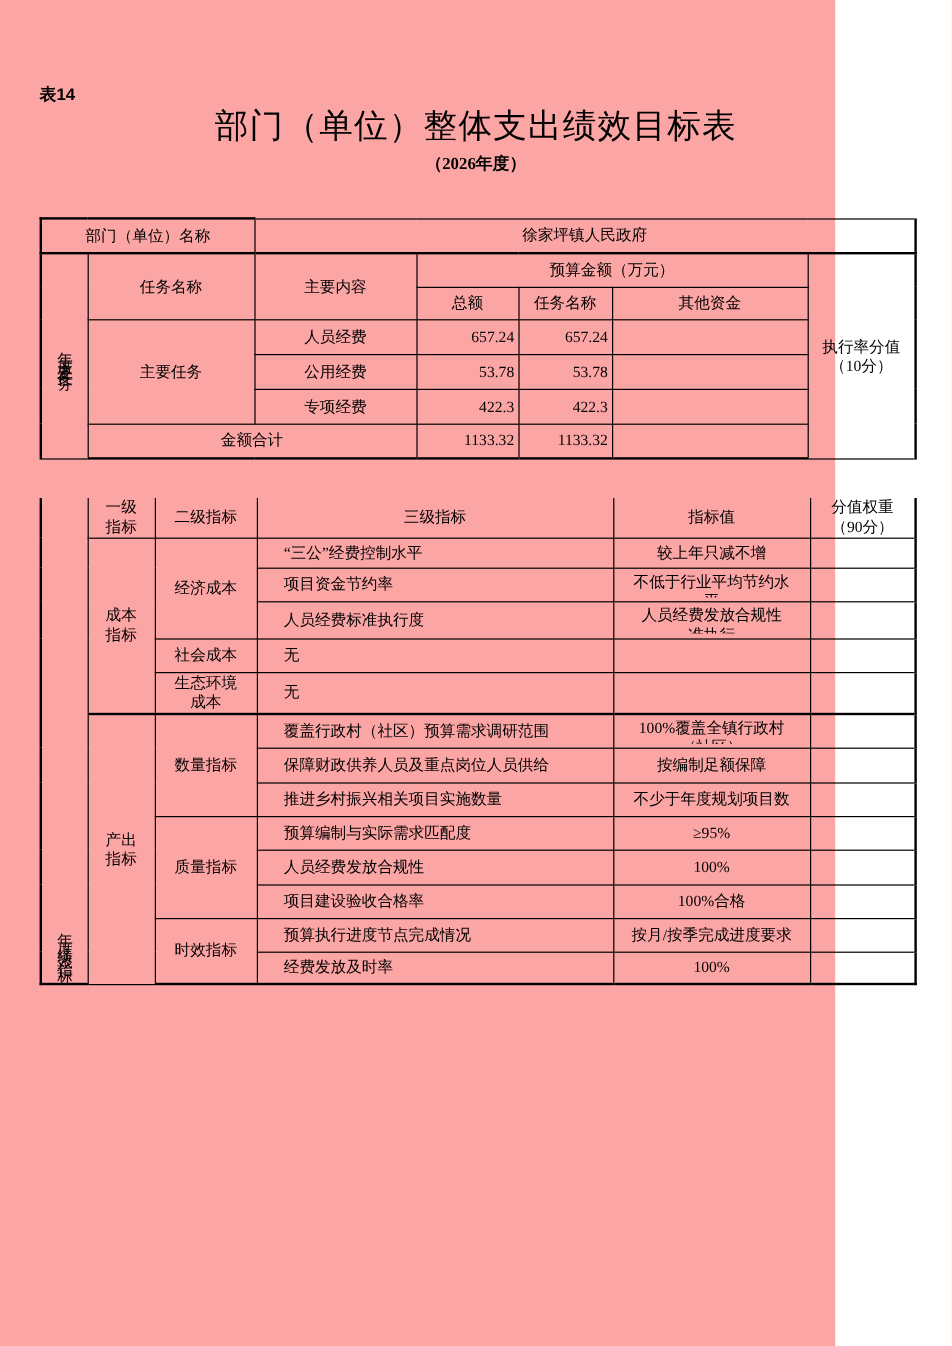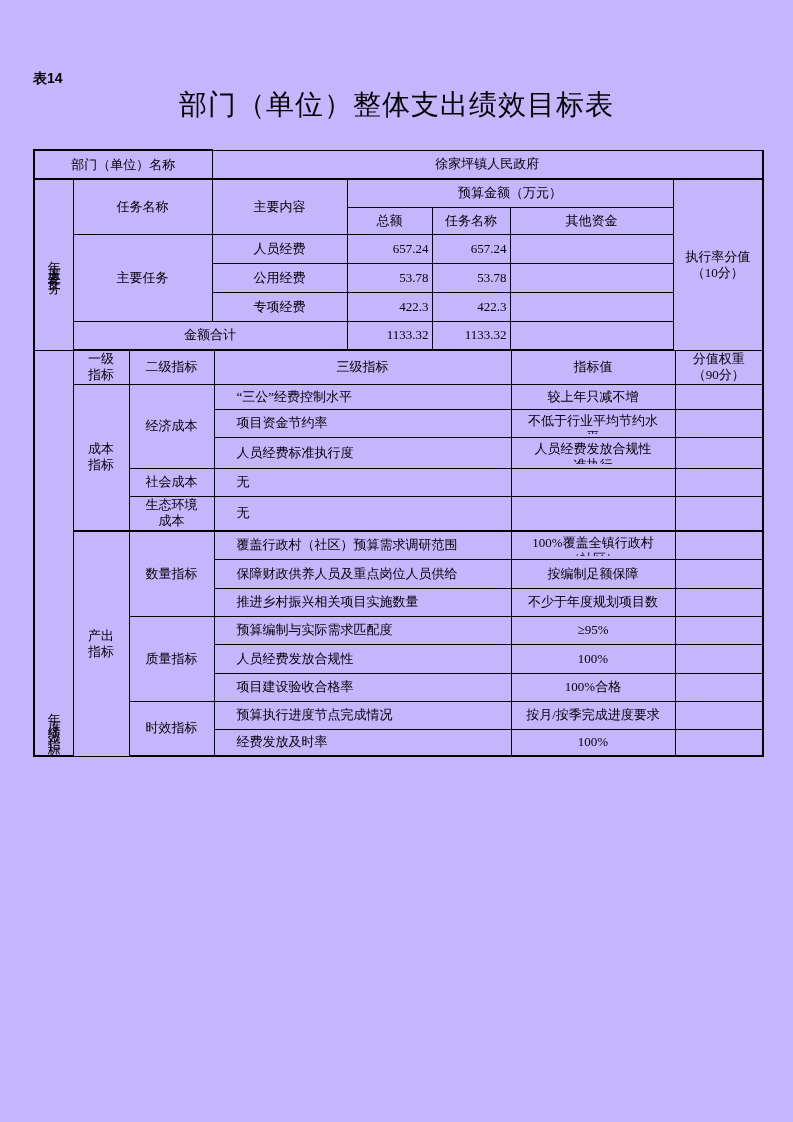--- a/index.html
+++ b/index.html
@@ -1,34 +1,34 @@
 <!DOCTYPE html>
 <html><head>
 <meta charset="utf-8">
 <style>
   html,body { margin:0; padding:0; background:#fff; }
   .page {
-    position:relative; width:793px; height:1122px; background:#c4b5fd;
+    position:relative; width:696px; height:1122px; background:#fca5a5;
     font-family:"Liberation Serif","DejaVu Serif",serif; color:#000;
   }
   .table-label {
     position:absolute; left:33px; top:70px;
     font-family:"Liberation Sans","DejaVu Sans",sans-serif;
     font-size:14px; font-weight:bold;
   }
   .doc-title {
     position:absolute; left:0; top:86px; width:793px;
     text-align:center; font-size:28px; font-weight:normal; letter-spacing:1px;
   }
   .doc-subtitle {
     position:absolute; left:0; top:128px; width:793px;
     text-align:center; font-size:14px; font-weight:bold;
   }
   .tables { position:absolute; left:33px; top:149px; width:729px; }
-  table { border-collapse:collapse; table-layout:fixed; width:729px; }
+  table { border-collapse:collapse; table-layout:fixed; width:729px;margin-top:32px; }
   td {
     border:1px solid #000; font-size:13px; line-height:16px;
     text-align:center; vertical-align:middle; padding:0; overflow:hidden;
   }
   .pre { white-space:pre-line; }
   .num { text-align:right; padding-right:3px; }
   .left { text-align:left; padding-left:22px; }
   .bt0 { border-top:0; }
   .bt2 { border-top-width:2px; }
   .bb2 { border-bottom-width:2px; }
@@ -51,20 +51,21 @@
   }
   .clip2-tall { height:23px; }
 </style>
 </head>
 <body>
 
 <div class="page">
 
   <div class="table-label">表14</div>
   <div class="doc-title">部门（单位）整体支出绩效目标表</div>
+  <div class="doc-subtitle">（2026年度）</div>
 
   <div class="tables">
 
     <table>
       <colgroup>
         <col style="width:39px">
           <col style="width:139px">
           <col style="width:135px">
         <col style="width:85px">
           <col style="width:78px">

